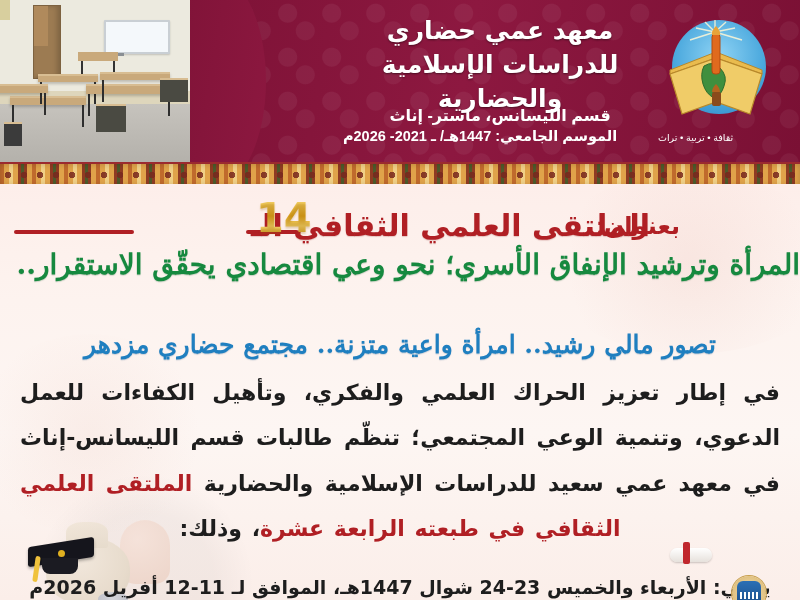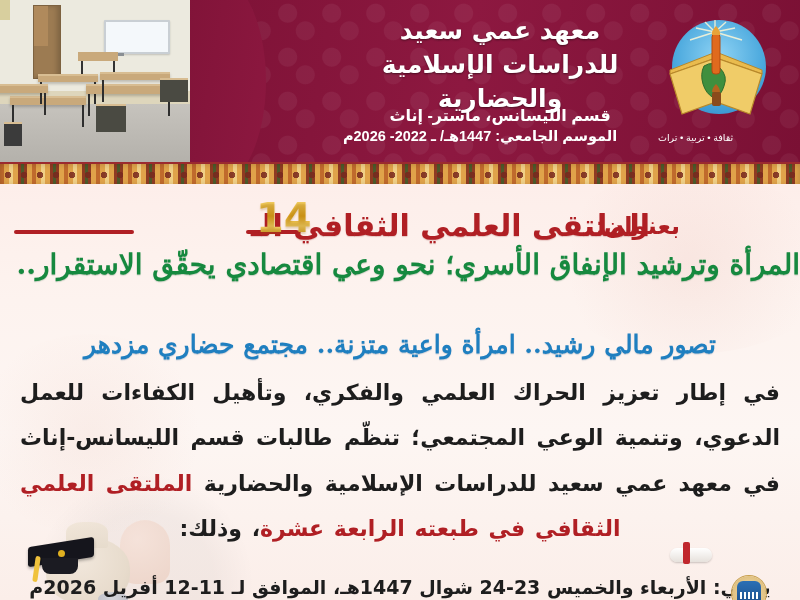--- a/index.html
+++ b/index.html
@@ -206,25 +206,25 @@
       <div class="desk" style="left:160px;top:78px;width:28px;height:22px;background:#4a4a42;box-shadow:none;"></div>
     </div>
 
     <div class="banner"></div>
     <div class="banner-mask">
       <div class="banner-curve"></div>
       <div class="banner-curve2"></div>
     </div>
 
     <div class="inst-name">
-      <div>معهد عمي سعيد</div>
+      <div>معهد عمي حضاري</div>
       <div>للدراسات الإسلامية والحضارية</div>
     </div>
     <div class="inst-sub">قسم الليسانس، ماستر- إناث</div>
-    <div class="season">الموسم الجامعي: 1447هـ/ ـ 2022- 2026م</div>
+    <div class="season">الموسم الجامعي: 1447هـ/ ـ 2021- 2026م</div>
 
     <div class="logo">
       <div class="logo-circ"></div>
       <svg width="120" height="104" viewBox="0 0 120 104" style="position:absolute;left:0;top:0;">
         <g stroke="#fff7d6" stroke-width="1.4" opacity=".85">
           <line x1="57" y1="14" x2="47" y2="4"></line>
             <line x1="57" y1="14" x2="57" y2="2"></line>
           <line x1="57" y1="14" x2="68" y2="4"></line>
             <line x1="57" y1="14" x2="38" y2="10"></line>
           <line x1="57" y1="14" x2="77" y2="10"></line>

